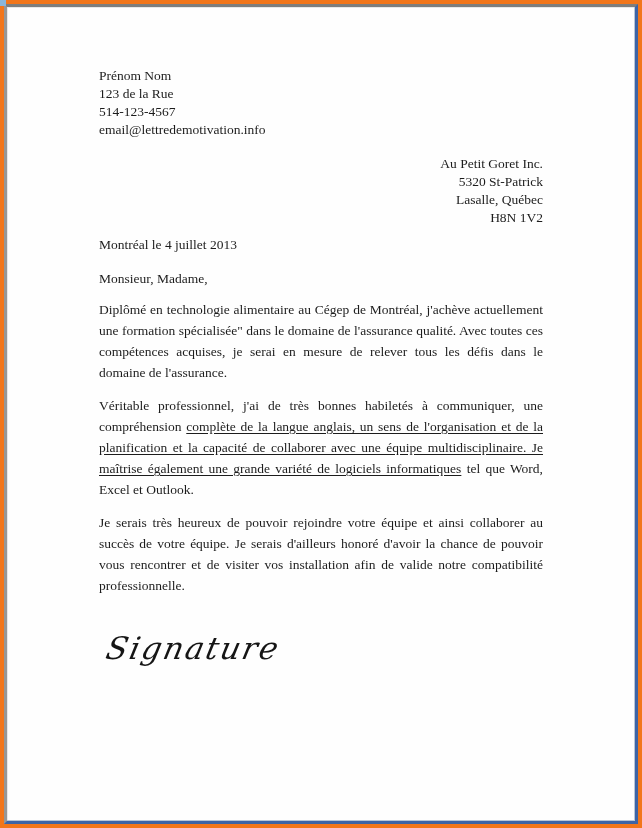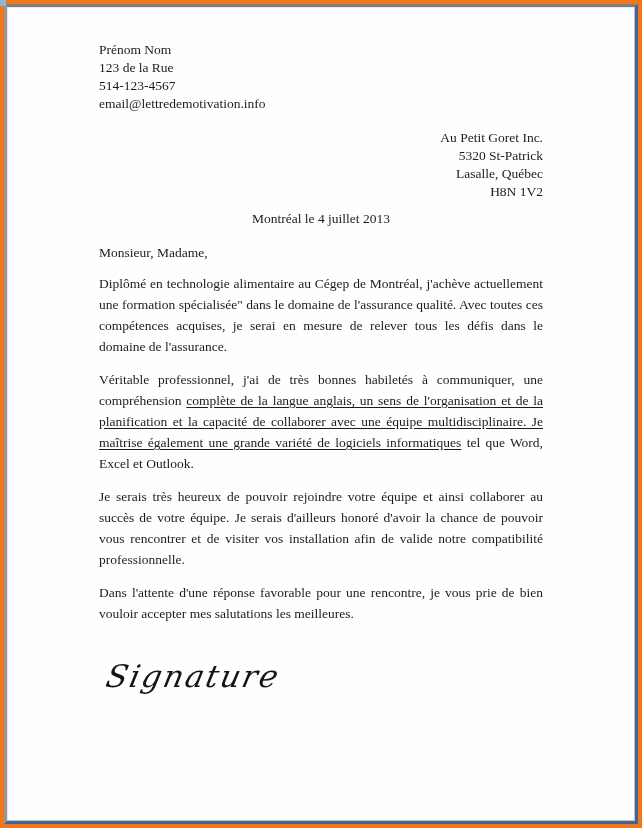--- a/index.html
+++ b/index.html
@@ -35,36 +35,35 @@
     position: absolute;
     left: -4px;
     top: -4px;
     width: 6px;
     height: 6px;
     background: #8ab6d9;
     z-index: 5;
   }
   .content {
     box-sizing: border-box;
-    padding: 34px 92px 30px 92px;
+    padding: 60px 92px 30px 92px;
     color: #1c1c1c;
     font-family: "Liberation Serif", "DejaVu Serif", serif;
     font-size: 13.5px;
   }
   .sender-block {
     line-height: 18px;
     margin-bottom: 16px;
   }
   .recipient-block {
     line-height: 18px;
     text-align: right;
     margin-bottom: 10px;
   }
   .date-line {
-    text-align: center;
     margin-bottom: 18px;
   }
   .salutation {
     margin-bottom: 12px;
   }
   .para {
     margin: 0 0 12px 0;
     line-height: 21px;
     text-align: justify;
     text-align-last: left;
@@ -111,19 +110,18 @@
       <div class="date-line">Montréal le 4 juillet 2013</div>
 
       <div class="salutation">Monsieur, Madame,</div>
 
       <p class="para">Diplômé en technologie alimentaire au Cégep de Montréal, j'achève actuellement une formation spécialisée" dans le domaine de l'assurance qualité. Avec toutes ces compétences acquises, je serai en mesure de relever tous les défis dans le domaine de l'assurance.</p>
 
       <p class="para"><span>Véritable professionnel, j'ai de très bonnes habiletés à communiquer, une compréhension </span><span class="u">complète de la langue anglais, un sens de l'organisation et de la planification et la capacité de collaborer avec une équipe multidisciplinaire. Je maîtrise également une grande variété de logiciels informatiques</span><span> tel que Word, Excel et Outlook.</span></p>
 
       <p class="para">Je serais très heureux de pouvoir rejoindre votre équipe et ainsi collaborer au succès de votre équipe. Je serais d'ailleurs honoré d'avoir la chance de pouvoir vous rencontrer et de visiter vos installation afin de valide notre compatibilité professionnelle.</p>
 
-      <p class="para">Dans l'attente d'une réponse favorable pour une rencontre, je vous prie de bien vouloir accepter mes salutations les meilleures.</p>
 
       <div class="signature">Signature</div>
 
     </div>
   </div>
 </div>
 
 </body></html>

